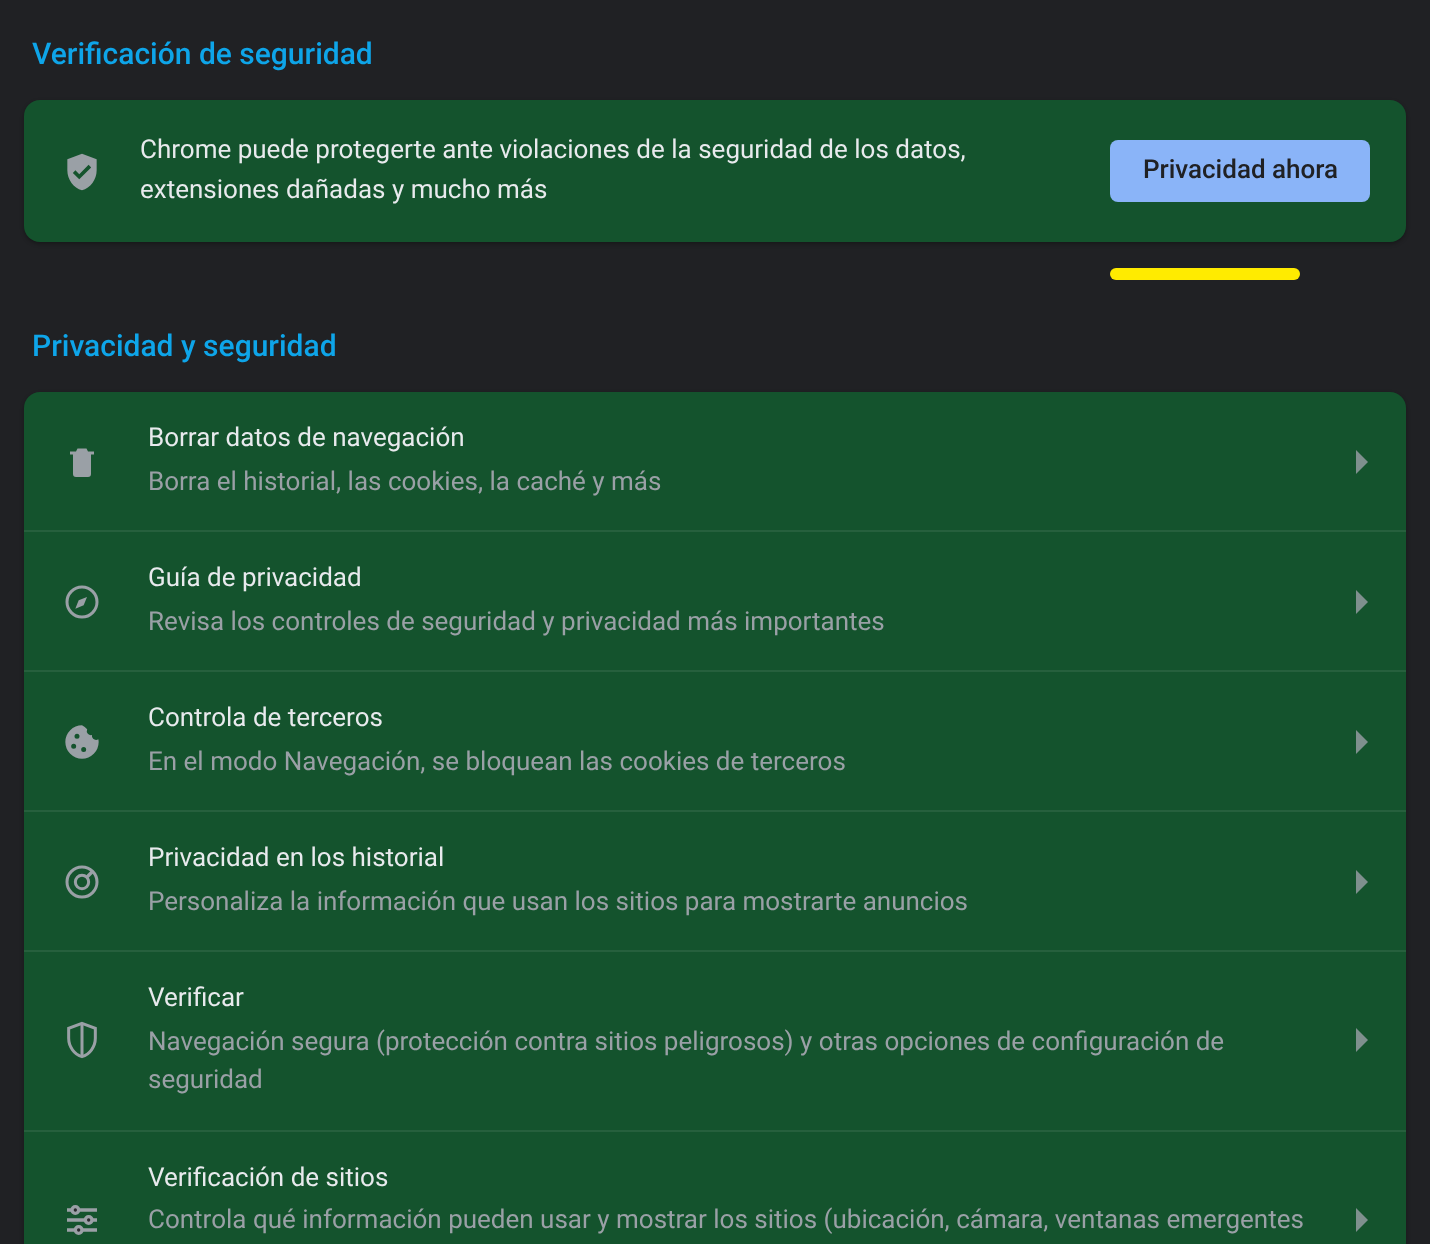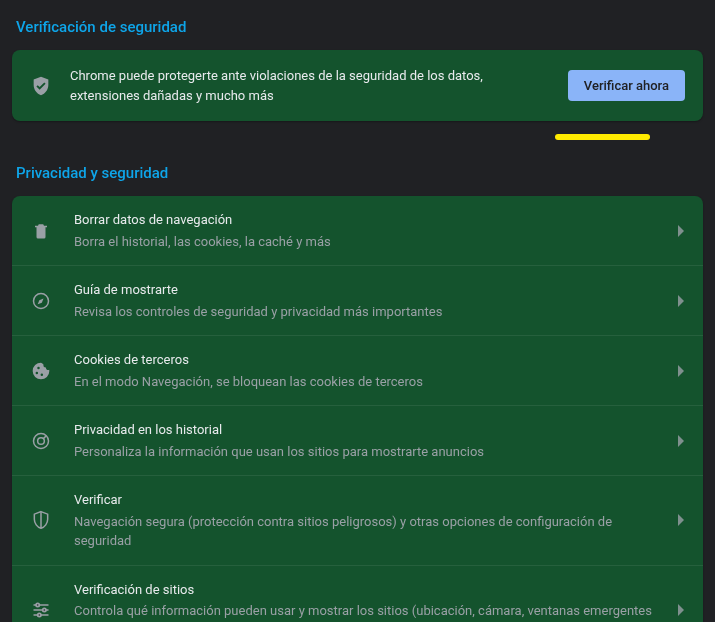--- a/index.html
+++ b/index.html
@@ -104,21 +104,21 @@
 
 <div class="section-title">Verificación de seguridad</div>
 
 <div class="card safety-card">
   <span class="safety-icon">
     <svg width="22" height="22" viewBox="0 0 24 24" fill="currentColor">
       <path d="M12 2 4 5v6c0 5 3.4 9.7 8 11 4.6-1.3 8-6 8-11V5l-8-3zm-1.5 14-3.5-3.5 1.4-1.4 2.1 2.1 5.1-5.1 1.4 1.4L10.5 16z"></path>
     </svg>
   </span>
   <div class="safety-text">Chrome puede protegerte ante violaciones de la seguridad de los datos, extensiones dañadas y mucho más</div>
-  <button class="verify-btn">Verificar ahora</button>
+  <button class="verify-btn">Privacidad ahora</button>
 </div>
 
 <div class="yellow-bar"></div>
 
 <div class="spacer"></div>
 
 <div class="section-title">Privacidad y seguridad</div>
 
 <div class="card list-card">
 
@@ -140,38 +140,38 @@
   </div>
 
   <div class="row">
     <span class="row-icon">
       <svg width="20" height="20" viewBox="0 0 24 24" fill="none" stroke="currentColor" stroke-width="1.8">
         <circle cx="12" cy="12" r="9"></circle>
         <path d="M15 9l-2 5-5 2 2-5 5-2z" fill="currentColor" stroke="none"></path>
       </svg>
     </span>
     <div class="row-text">
-      <div class="row-title">Guía de mostrarte</div>
+      <div class="row-title">Guía de privacidad</div>
       <div class="row-sub">Revisa los controles de seguridad y privacidad más importantes</div>
     </div>
     <span class="chevron">
       <svg width="8" height="12" viewBox="0 0 8 12" fill="currentColor">
           <path d="M1 0l6 6-6 6V0z" opacity="0.8"></path>
         </svg>
     </span>
   </div>
 
   <div class="row">
     <span class="row-icon">
       <svg width="20" height="20" viewBox="0 0 24 24" fill="currentColor">
         <path d="M12 2a10 10 0 1 0 10 10c0-.6-.1-1.1-.2-1.6-1 .6-2.3.5-3.1-.3a2.5 2.5 0 0 1-.7-2.3 2.5 2.5 0 0 1-2.9-3.4A10 10 0 0 0 12 2zm-3 5a1.5 1.5 0 1 1 0 3 1.5 1.5 0 0 1 0-3zm-2 6a1.5 1.5 0 1 1 0 3 1.5 1.5 0 0 1 0-3zm6 2a1.5 1.5 0 1 1 0 3 1.5 1.5 0 0 1 0-3z"></path>
       </svg>
     </span>
     <div class="row-text">
-      <div class="row-title">Cookies de terceros</div>
+      <div class="row-title">Controla de terceros</div>
       <div class="row-sub">En el modo Navegación, se bloquean las cookies de terceros</div>
     </div>
     <span class="chevron">
       <svg width="8" height="12" viewBox="0 0 8 12" fill="currentColor">
           <path d="M1 0l6 6-6 6V0z" opacity="0.8"></path>
         </svg>
     </span>
   </div>
 
   <div class="row">

